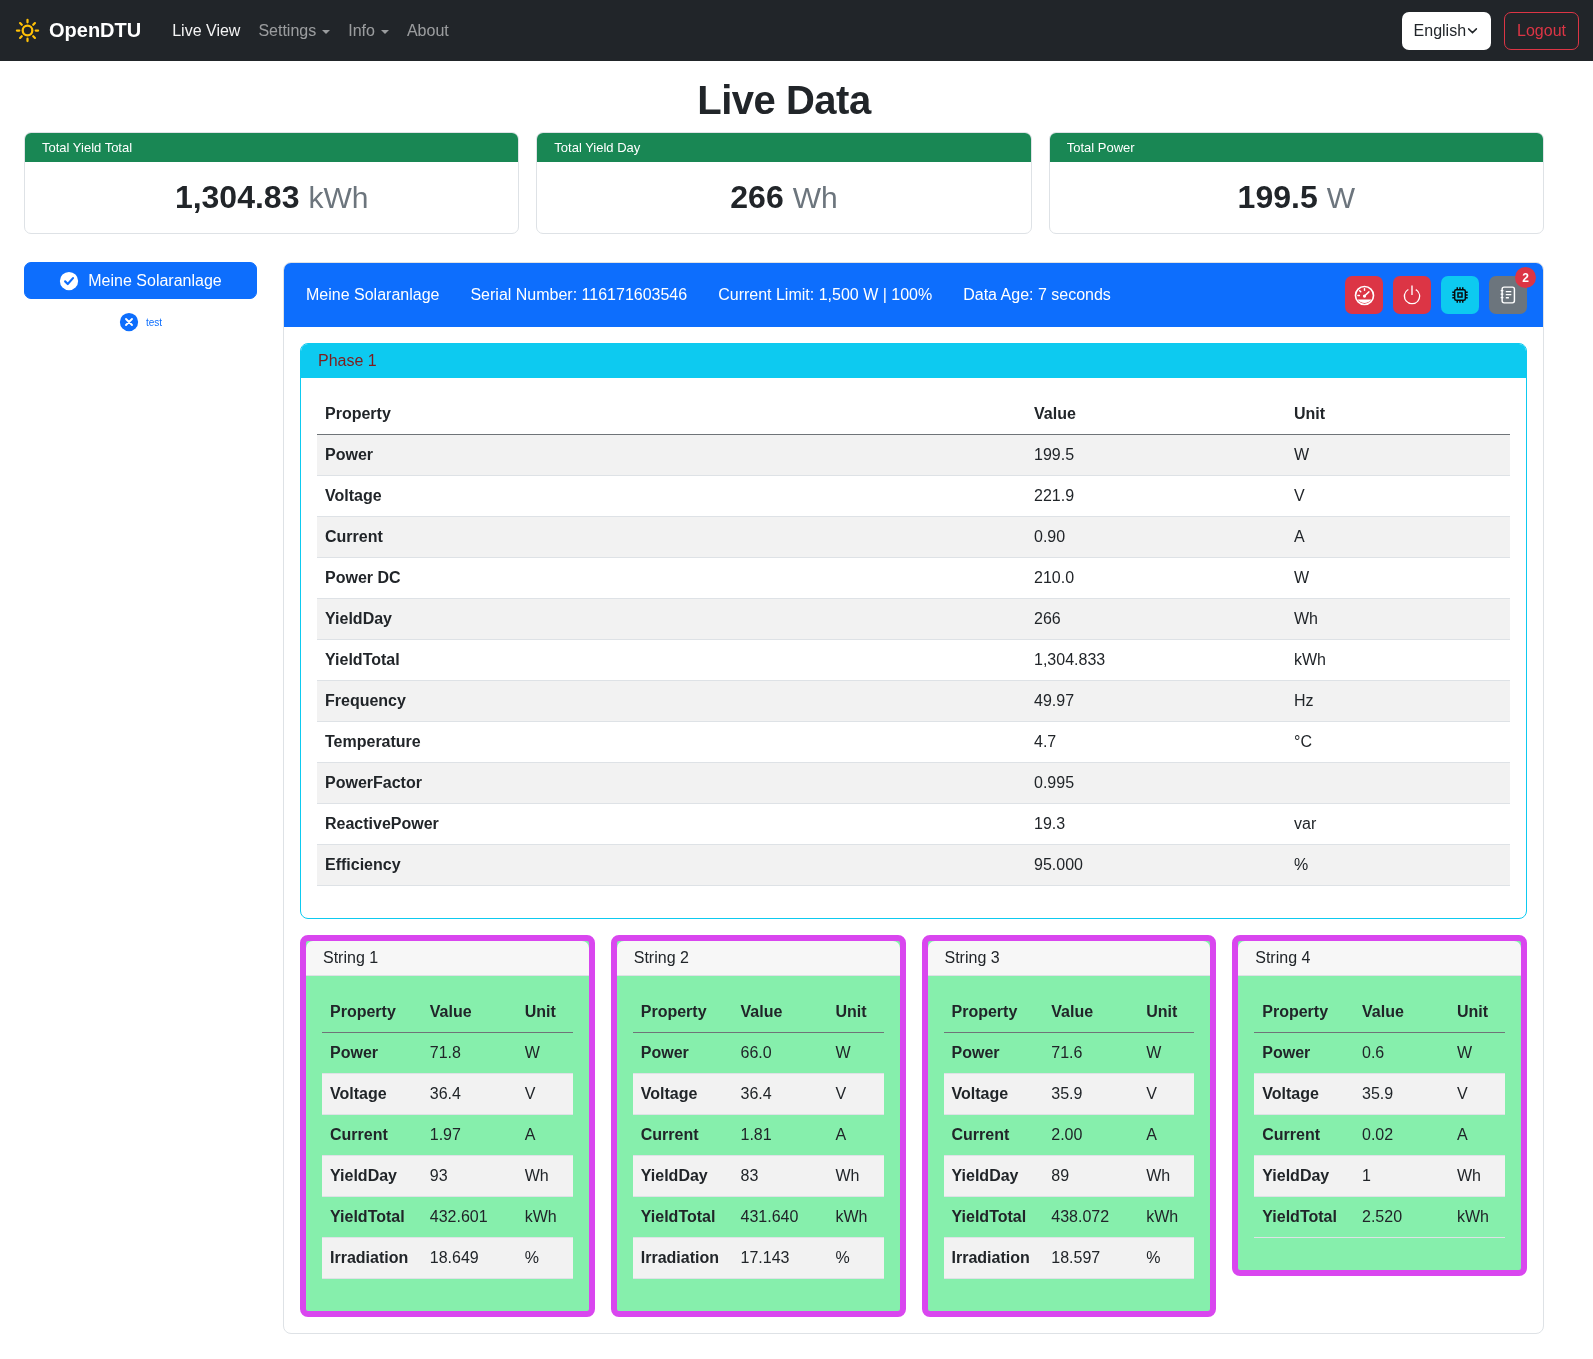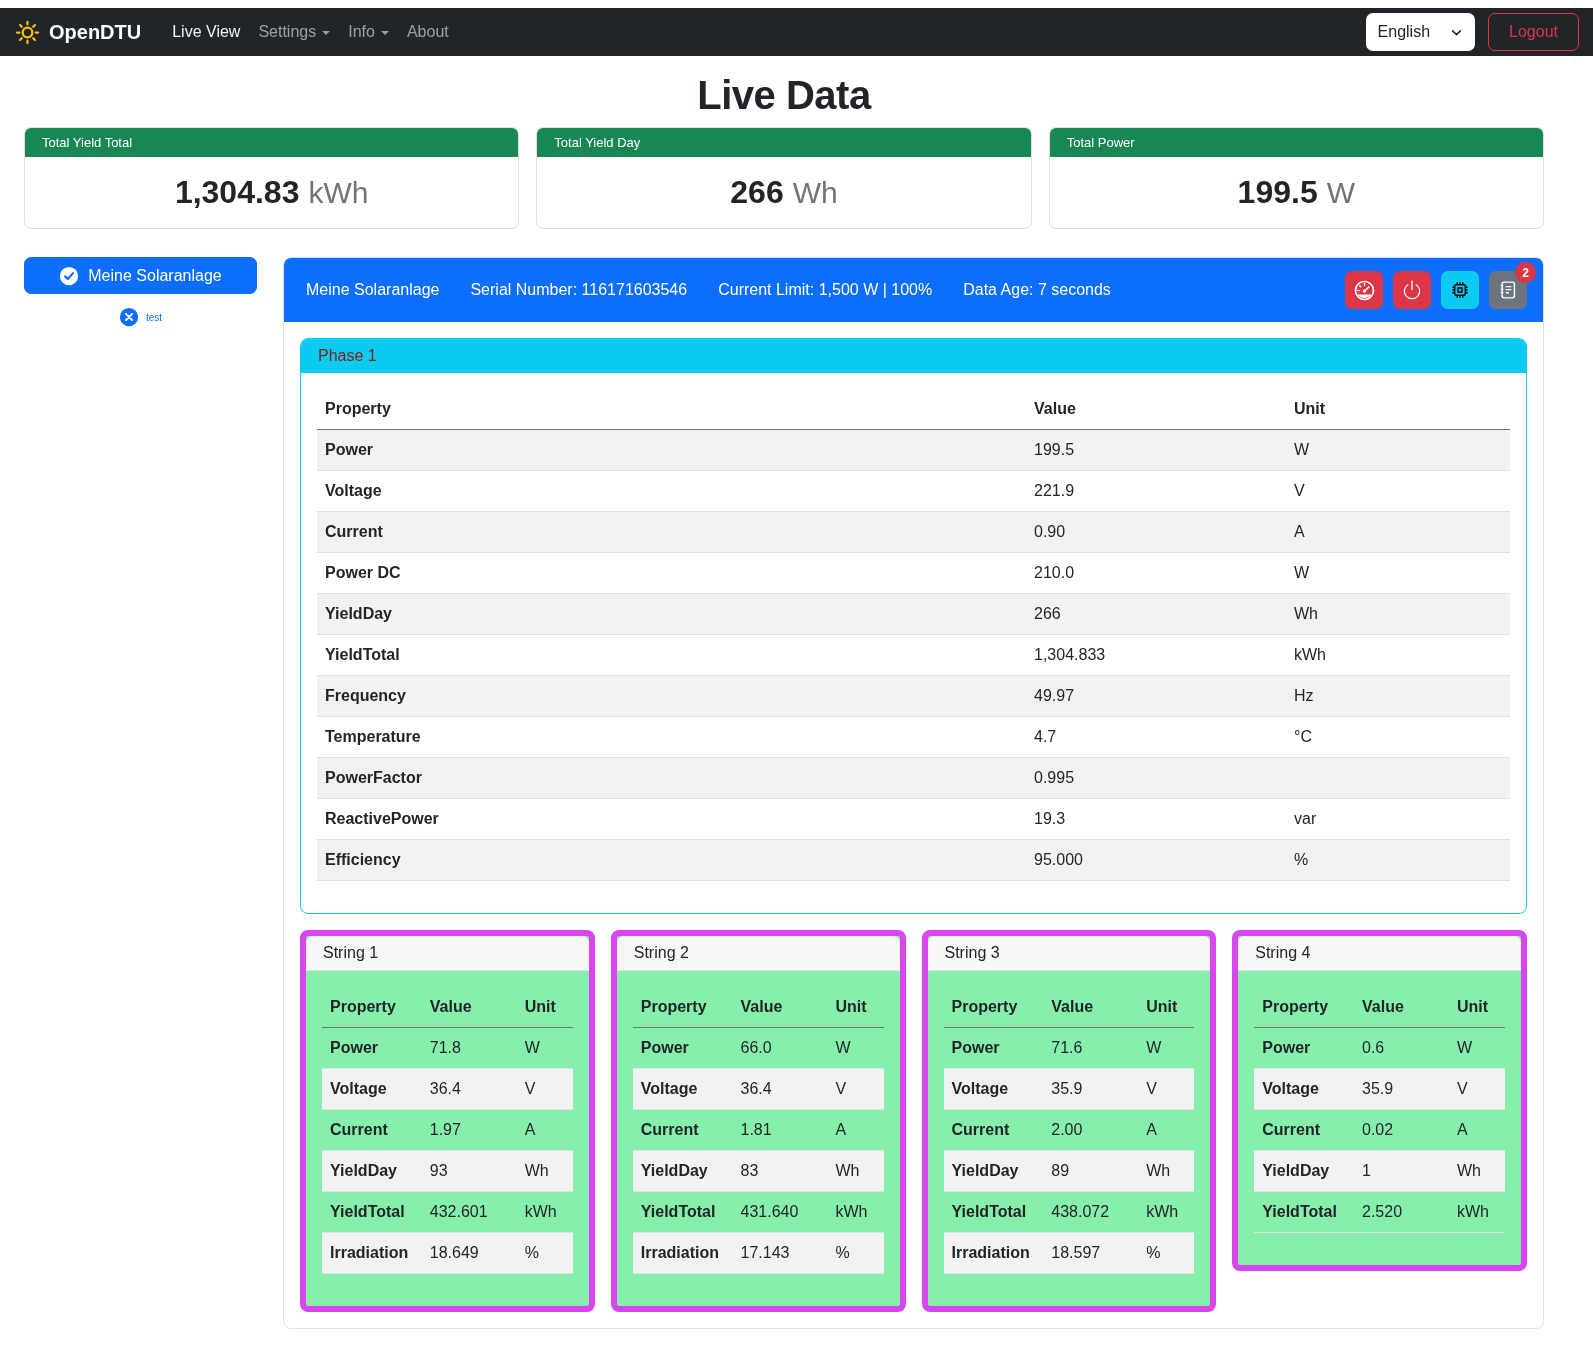--- a/index.html
+++ b/index.html
@@ -1,35 +1,35 @@
 <!DOCTYPE html>
 <html><head>
 <meta charset="utf-8">
 <style>
   * { box-sizing: border-box; }
   html,body { margin:0; padding:0; background:#fff; color:#212529;
     font-family:"Liberation Sans","DejaVu Sans",sans-serif; font-size:16px; }
 
   
-  .navbar { height:48px; background:#212529; display:flex; align-items:center;
-    padding:0 14px;margin-top:8px; }
+  .navbar { height:61px; background:#212529; display:flex; align-items:center;
+    padding:0 14px; }
   .brand { display:flex; align-items:center; gap:8px; color:#fff; font-size:20px;
     font-weight:700; margin-right:22px; cursor:pointer; }
   .nav-links { display:flex; align-items:center; }
   .nav-link { padding:8px 9px; color:rgba(255,255,255,.55); cursor:pointer;
     display:flex; align-items:center; gap:6px; }
   .nav-link.active { color:rgba(255,255,255,.95); }
   .caret { width:0; height:0; border-left:4px solid transparent;
     border-right:4px solid transparent; border-top:4.5px solid currentColor;
     display:inline-block; margin-top:2px; }
   .nav-right { margin-left:auto; display:flex; align-items:center; gap:13px; }
   .lang-select { background:#fff; color:#212529; border-radius:7px; height:38px;
-    padding:0 12px; display:flex; align-items:center; gap:20px; cursor:pointer; }
+    padding:0 12px; display:flex; align-items:center; cursor:pointer; }
   .logout-btn { background:transparent; border:1px solid #dc3545; color:#dc3545;
-    font-size:16px; border-radius:7px; height:38px; padding:0 20px; cursor:pointer;
+    font-size:16px; border-radius:7px; height:38px; padding:0 12px; cursor:pointer;
     font-family:inherit; }
 
   
   .container { width:1520px; margin:0 0 0 24px; }
   .page-title { font-size:40px; font-weight:700; margin:17px 0 9px; letter-spacing:-.5px;text-align:center; }
 
   
   .summary-row { display:flex; gap:17px; margin-bottom:28px; }
   .summary-card { flex:1; border:1px solid #dee2e6; border-radius:7px; background:#fff; }
   .summary-card .card-header { background:#198754; color:#fff; font-size:13px;

